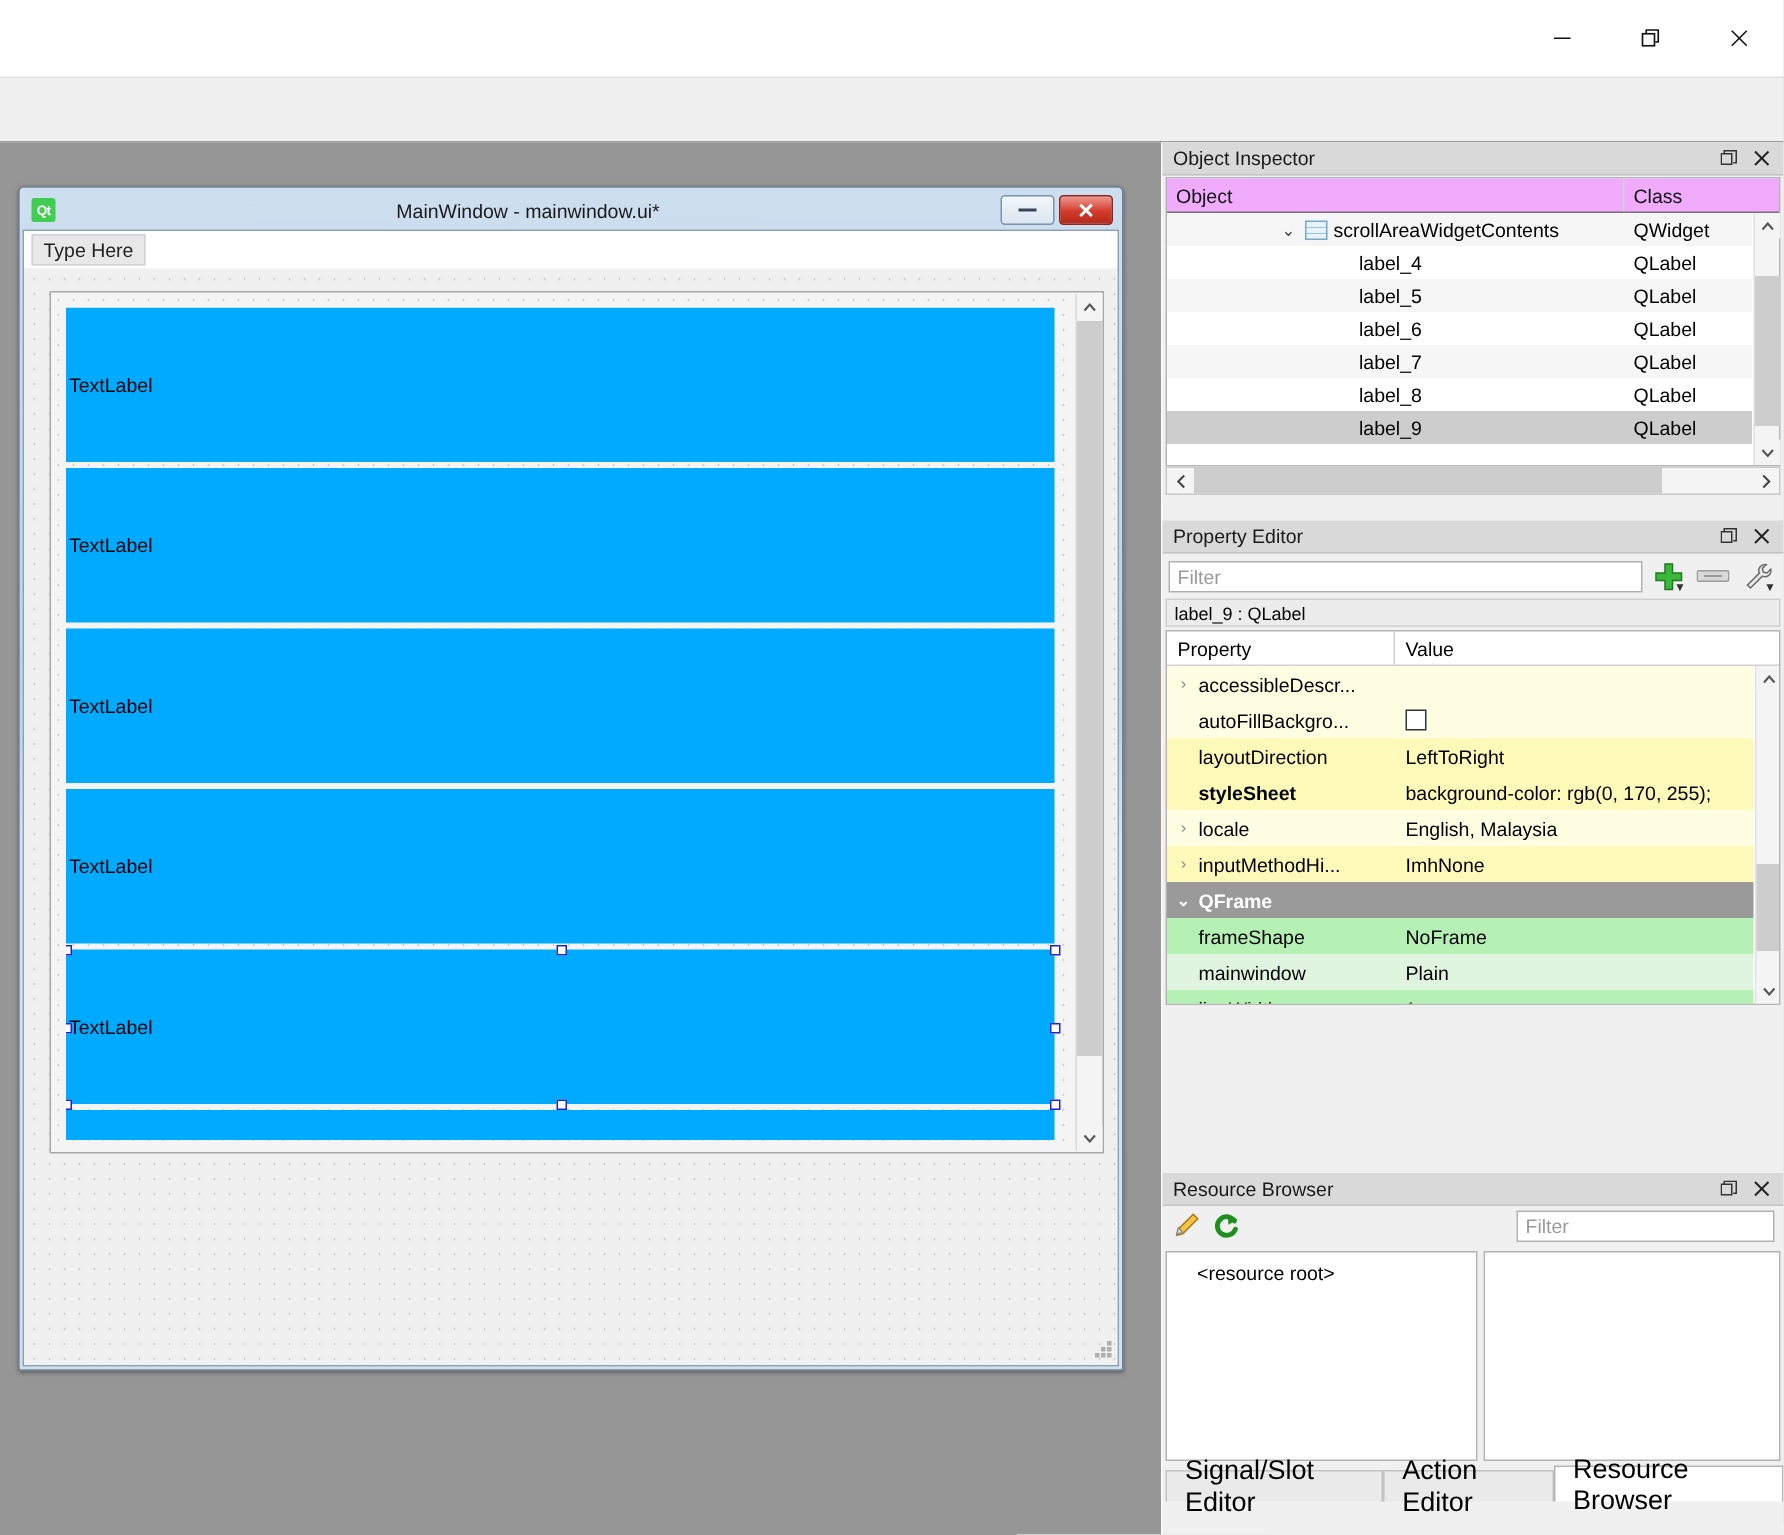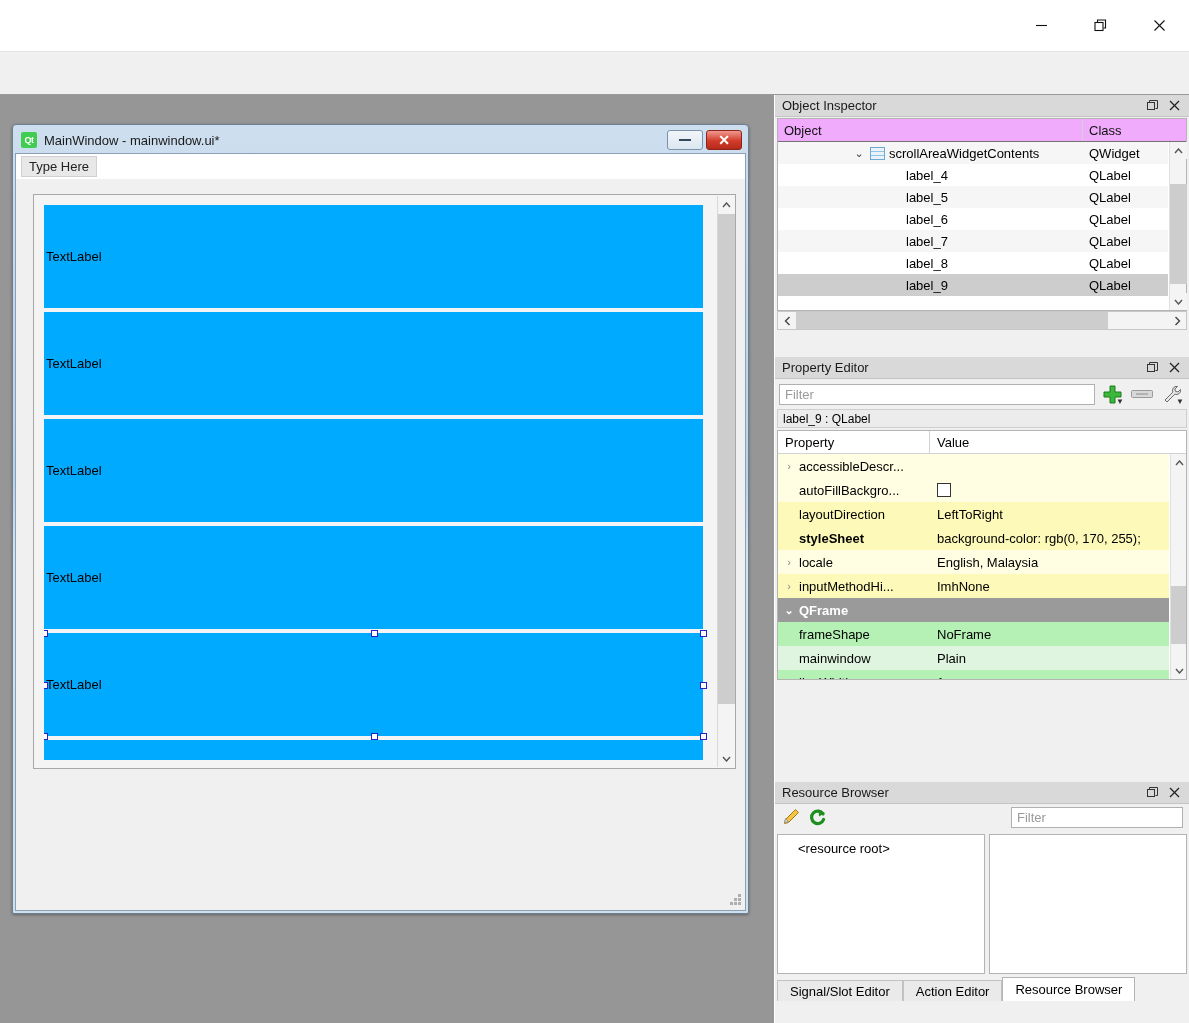--- a/index.html
+++ b/index.html
@@ -40,21 +40,21 @@
   
   .formwin {
     position: absolute; left: 12px; top: 124px; width: 737px; height: 790px;
     background: linear-gradient(to bottom, #cddeef 0%, #bdd3e8 45%, #d4e3f1 55%, #cfe0ee 100%);
     border: 1px solid #6d7f93;
     border-radius: 4px 4px 2px 2px;
     padding: 2px;
     box-shadow: 0 1px 3px rgba(0,0,0,.35);
   }
   .formtitle {
-    height: 26px; display: flex; align-items: center; padding: 0 4px 0 6px; gap: 7px;
+    height: 26px; display: flex; align-items: center; padding: 0 4px 0 6px; gap: 7px; text-align: center;
   }
   .qticon {
     width: 16px; height: 16px; background: #41cd52; border-radius: 2px;
     display: flex; align-items: center; justify-content: center;
     color: #fff; font-size: 9px; font-weight: bold; letter-spacing: -0.5px;
     font-family: "Liberation Sans", sans-serif;
   }
   .formtitletext { font-size: 13px; color: #1a1a1a; flex: 1; }
   .ftbtns { display: flex; gap: 3px; }
   .ftbtn {
@@ -131,21 +131,21 @@
   .oi-row .name { width: 305px; display: flex; align-items: center; gap: 4px; }
   .oi-row .cls { flex: 1; padding-left: 6px; }
   .chev { width: 14px; display: flex; align-items: center; justify-content: center; color: #444; font-size: 11px; }
   .wicon { width: 15px; height: 13px; background: linear-gradient(#eaf3fb 0 3px,#8fc3e8 3px 4px,#eaf3fb 4px 7px,#8fc3e8 7px 8px,#eaf3fb 8px 11px,#8fc3e8 11px 12px,#eaf3fb 12px 13px); border: 1px solid #6fa8d0; }
   .oi-vscroll { position: absolute; right: 0; top: 23px; width: 17px; bottom: 0; background: #f4f4f4; border-left: 1px solid #e0e0e0; }
   .oi-hscroll { position: absolute; left: 2px; top: 216px; width: 410px; height: 19px; background: #f4f4f4; border: 1px solid #c8c8c8; display: flex; align-items: center; }
   .hs-arrow { width: 18px; height: 17px; display: flex; align-items: center; justify-content: center; font-size: 12px; color: #444; }
   .hs-thumb { height: 17px; background: #cdcdcd; }
 
   
-  #propertyEditor { top: 262px; height: 440px; }
+  #propertyEditor { top: 252px; height: 440px; }
   .pe-filterbar { position: absolute; left: 0; top: 23px; width: 414px; height: 28px; display: flex; align-items: center; padding: 0 4px; gap: 4px; }
   .pe-filter { flex: 1; height: 21px; background: #fff; border: 1px solid #b0b0b0; display: flex; align-items: center; padding-left: 5px; font-size: 13px; color: #9a9a9a; }
   .pe-tool { width: 26px; height: 24px; position: relative; display: flex; align-items: center; justify-content: center; }
   .pe-tool .dd { position: absolute; right: 1px; bottom: 0px; font-size: 8px; color: #333; }
   .pe-objline { position: absolute; left: 2px; top: 52px; width: 410px; height: 19px; background: #ececec; border: 1px solid #cfcfcf; display: flex; align-items: center; padding-left: 5px; font-size: 12px; }
   .pe-table { position: absolute; left: 2px; top: 73px; width: 410px; height: 250px; background: #fff; border: 1px solid #b4b4b4; overflow: hidden; }
   .pe-thead { display: flex; height: 23px; border-bottom: 1px solid #d2d2d2; }
   .pe-thead .c { display: flex; align-items: center; padding-left: 7px; font-size: 13px; }
   .pe-thead .c.p { width: 152px; border-right: 1px solid #d2d2d2; }
   .pe-thead .c.v { flex: 1; }
@@ -166,21 +166,21 @@
 
   
   #resourceBrowser { top: 687px; height: 241px; }
   .rb-toolbar { position: absolute; left: 0; top: 23px; width: 414px; height: 27px; display: flex; align-items: center; padding: 0 6px; gap: 8px; }
   .rb-filter { position: absolute; right: 6px; top: 2px; width: 172px; height: 21px; background: #fff; border: 1px solid #b0b0b0; display: flex; align-items: center; padding-left: 5px; font-size: 13px; color: #9a9a9a; }
   .rb-panes { position: absolute; left: 2px; top: 52px; width: 410px; height: 140px; display: flex; gap: 4px; }
   .rb-pane { background: #fff; border: 1px solid #b4b4b4; }
   .rb-pane.left { width: 208px; padding: 6px 0 0 20px; font-size: 13px; }
   .rb-pane.right { flex: 1; }
   .rb-tabs { position: absolute; left: 2px; top: 195px; display: flex; align-items: flex-end; height: 24px; }
-  .rb-tab { height: 21px; padding: 0 12px; display: flex; align-items: center; font-size: 13px; background: #eaeaea; border: 1px solid #c2c2c2; border-bottom: none; }
+  .rb-tab { height: 21px; padding: 0 12px; display: flex; align-items: center; font-size: 18px; background: #eaeaea; border: 1px solid #c2c2c2; border-bottom: none; }
   .rb-tab.active { background: #fff; height: 24px; border-color: #b4b4b4; }
 </style>
 </head>
 <body>
 
 <div id="app">
 
   <div class="winbar">
     <div class="winbtns">
       <div class="winbtn">

